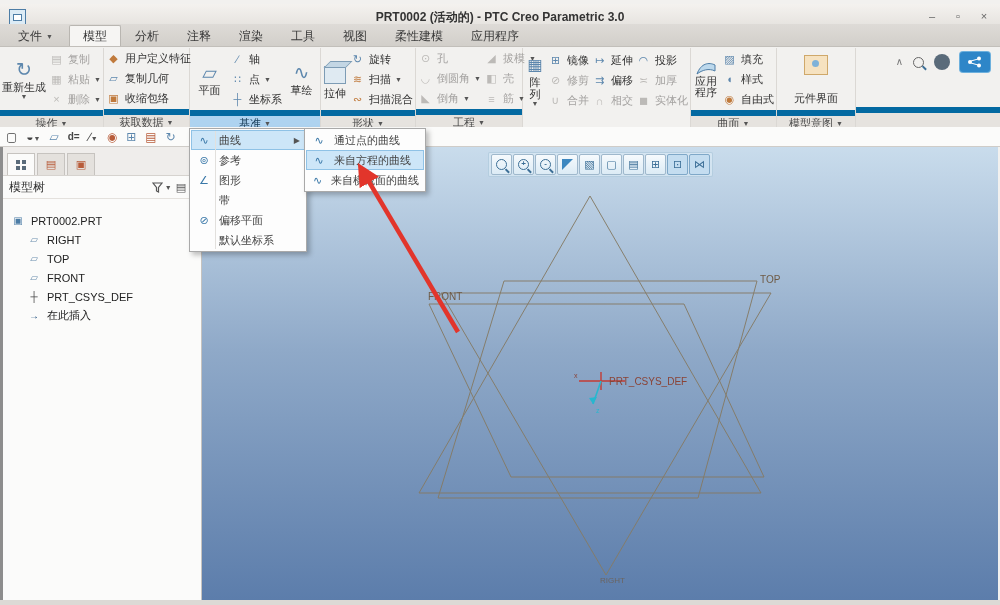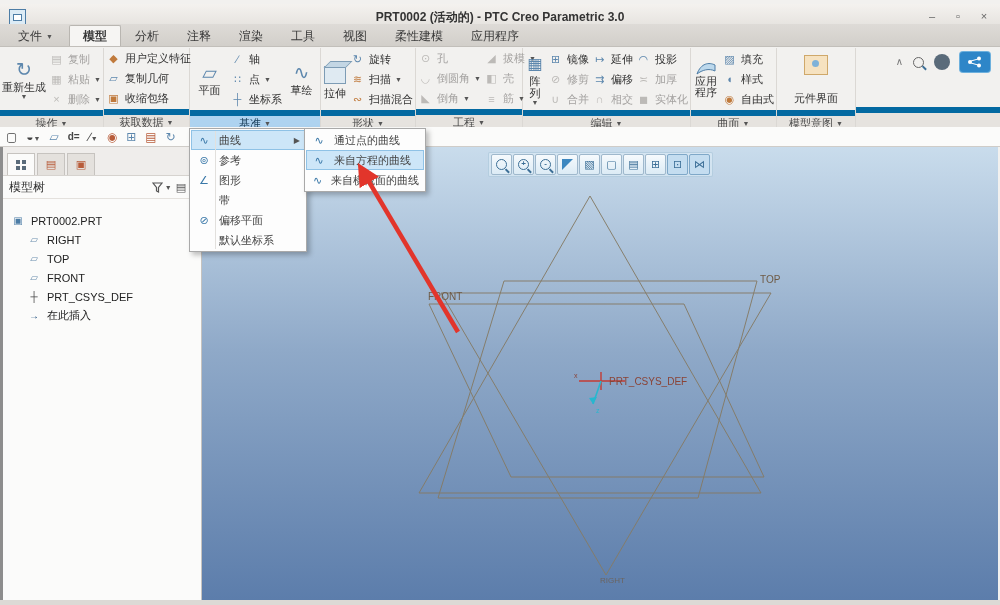--- a/index.html
+++ b/index.html
@@ -17,21 +17,21 @@
   .title-text{position:absolute;left:0;right:0;text-align:center;font-size:12px;font-weight:bold;color:#333}
   .winbtns{position:absolute;right:8px;top:5px;display:flex;gap:10px}
   .winbtn{width:16px;height:14px;color:#666;font-size:11px;line-height:14px;text-align:center;cursor:default}
   
   .tabbar{left:0;top:24px;width:1000px;height:22px;background:linear-gradient(#dedbd7,#d2cfca);
     border-bottom:1px solid #c2bfba;display:flex;align-items:flex-end}
   .filebtn{height:19px;margin:0 6px 0 8px;padding:0 10px;font-size:12px;color:#3a3a3a;
     display:flex;align-items:center;gap:4px}
   .tab{height:20px;padding:0 13px;font-size:12px;color:#3a3a3a;display:flex;align-items:center;
     border:1px solid transparent;border-bottom:none}
-  .tab.active{background:#f6f5f3;border-color:#b9b6b1;font-weight:bold;border-radius:2px 2px 0 0}
+  .tab.active{background:#f6f5f3;border-color:#b9b6b1;font-weight:normal;border-radius:2px 2px 0 0}
   .caret{font-size:7px;color:#555;line-height:1}
   
   .ribbon{left:0;top:48px;width:1000px;height:79px;background:#f2f1ef;display:flex}
   .grp{display:flex;flex-direction:column;border-right:1px solid #dbd8d4}
   .grp-body{height:63px;display:flex;align-items:center;padding:1px 2px;gap:3px}
   .grp-label{height:15px;font-size:11px;color:#4a4a4a;text-align:center;background:#e6e3df;
     border-top:6px solid #0369a1;display:flex;align-items:center;justify-content:center;gap:3px}
   .grp-label.hl{background:#aed3f0;color:#173c57}
   .bigbtn{width:46px;height:60px;display:flex;flex-direction:column;align-items:center;justify-content:center;
     font-size:11px;color:#333;text-align:center;line-height:12px}
@@ -327,24 +327,20 @@
         <div class="rrow dis">
             <span class="ic">≍</span>
             <span>加厚</span>
           </div>
         <div class="rrow dis">
             <span class="ic">◼</span>
             <span>实体化</span>
           </div>
       </div>
     </div>
-    <div class="grp-label">
-        <span>编辑</span>
-        <span class="caret">▼</span>
-      </div>
   </div>
 
   <div class="grp" style="width:85px">
     <div class="grp-body">
       <div class="bigbtn" style="width:30px;line-height:11px">
         <svg width="22" height="16">
           <path d="M2,14 C6,3 14,2 20,5 L20,11 C14,8 7,10 2,14 Z" fill="#bcd8ec" stroke="#4d7da6" stroke-width="1"></path>
         </svg>
         <span>应用程序</span>
       </div>

